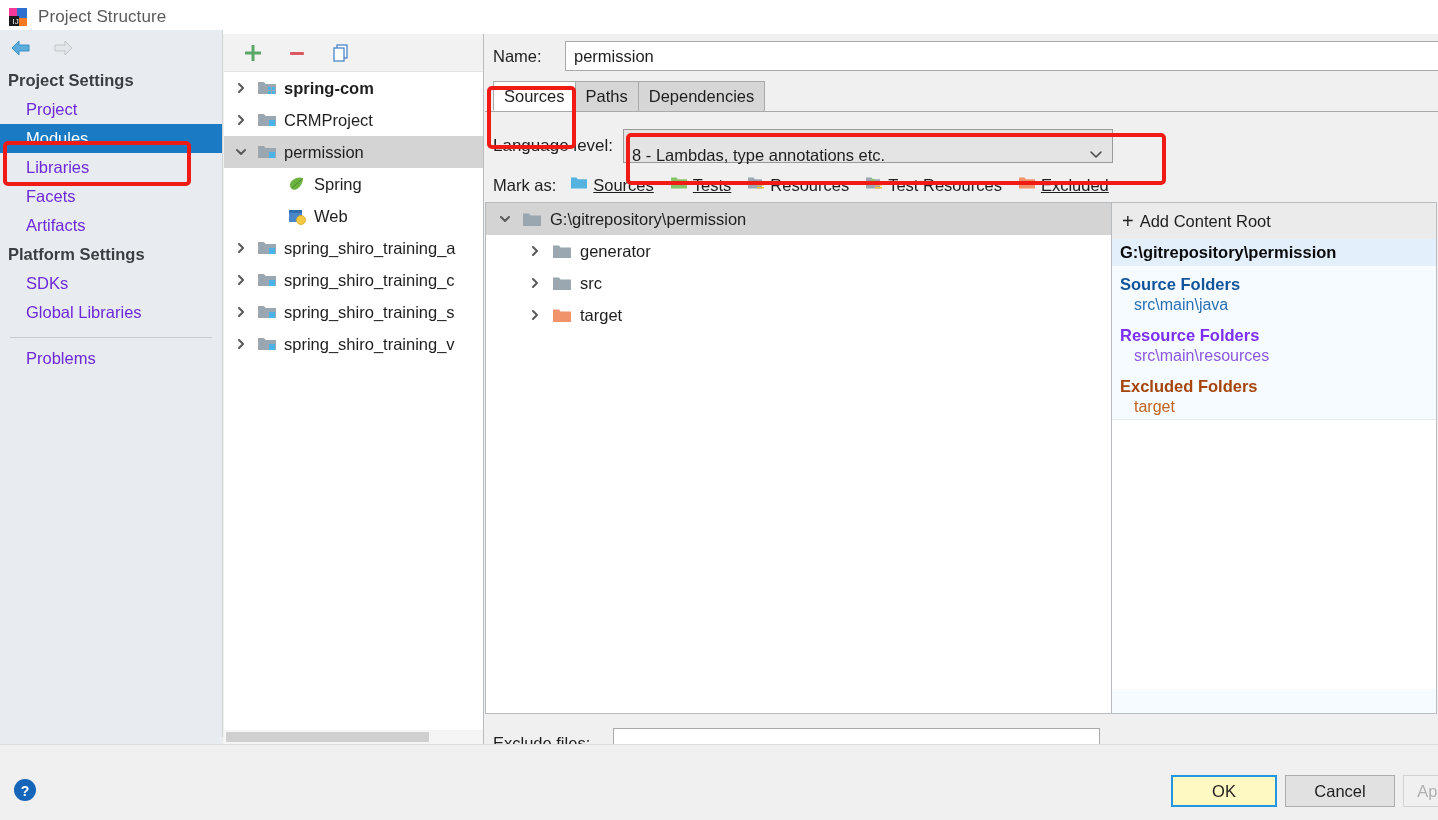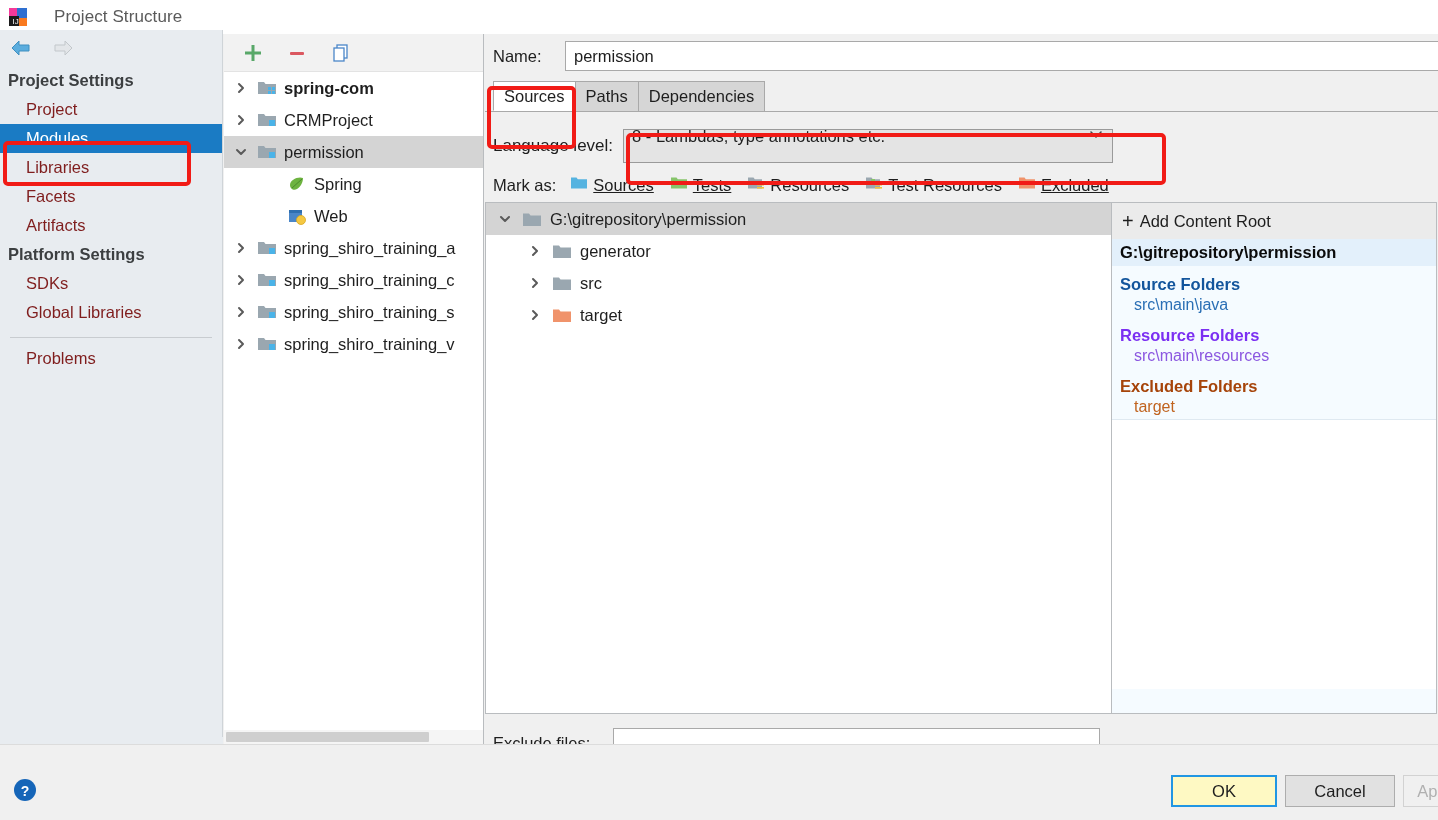--- a/index.html
+++ b/index.html
@@ -7,41 +7,41 @@
     width: 1438px; height: 820px;
     font-family: "Liberation Sans", sans-serif;
     background: #f0f0f0;
     overflow: hidden;
   }
   #root { position: relative; width: 1438px; height: 820px; background: #f0f0f0; }
 
   
   .titlebar {
     position: absolute; left: 0; top: 0; width: 1438px; height: 34px;
-    background: #ffffff; display: flex; align-items: center; padding-left: 8px; gap: 16px;
+    background: #ffffff; display: flex; align-items: center; padding-left: 8px;
   }
   .title-text {
     font-size: 17px; color: #5a5a5a; margin-left: 10px; letter-spacing: .1px;
   }
   .ij-logo { width: 20px; height: 20px; position: relative; }
   .ij-logo svg { display:block; }
 
   
   .sidebar {
     position: absolute; left: 0; top: 30px; width: 223px; height: 710px;
     background: #e8ecf0; border-right: 1px solid #cfd4d8;
   }
   .nav-arrows { height: 36px; display: flex; align-items: center; padding-left: 8px; gap: 16px; }
   .arrow { width: 26px; height: 22px; display: flex; align-items: center; justify-content: center; }
   .sb-group {
     font-size: 16.5px; font-weight: bold; color: #3c3f41;
     padding: 5px 0 5px 8px;
   }
   .sb-item {
-    font-size: 16.5px; color: #7f1d1d; padding: 5px 0 5px 26px; position: relative;
+    font-size: 16.5px; color: #6d28d9; padding: 5px 0 5px 26px; position: relative;
   }
   .sb-item.selected { background: #1a7bc4; color: #ffffff; }
   .sb-sep { margin: 10px 10px 6px 10px; border-top: 1px solid #c8ccd0; }
 
   
   .red-box { position: absolute; border: 4px solid #f11b16; border-radius: 5px; pointer-events: none; z-index: 40; }
   #rb-modules { left: 3px; top: 141px; width: 188px; height: 45px; }
   #rb-sources-tab { left: 487px; top: 86px; width: 89px; height: 63px; }
   #rb-langlevel { left: 626px; top: 133px; width: 540px; height: 52px; }
 
@@ -92,21 +92,21 @@
     font-size: 16.5px; color: #1e1e1e; background: #d6d6d6;
     border: 1px solid #a9a9a9; border-bottom: none; margin-right: -1px;
   }
   .tab.active { background: #ffffff; border-bottom: 1px solid #ffffff; position: relative; z-index: 5; }
   .tabs-underline { height: 12px; background: #f0f0f0; }
 
   .lang-row { height: 44px; display: flex; align-items: center; padding-left: 8px; }
   .lang-label { font-size: 17px; color: #1e1e1e; margin-right: 10px; }
   .combo {
     width: 490px; height: 30px; background: #e4e4e4; border: 1px solid #9a9a9a;
-    display: flex; align-items: flex-end; justify-content: space-between;
+    display: flex; align-items: flex-start; justify-content: space-between;
     padding: 16px 8px; font-size: 16.5px; color: #1e1e1e;
   }
 
   .markas-row { height: 34px; display: flex; align-items: center; padding-left: 8px; gap: 0px; }
   .markas-label { font-size: 16.5px; color: #1e1e1e; margin-right: 14px; }
   .mark-btn { display: flex; align-items: center; gap: 5px; margin-right: 16px; font-size: 16.5px; color: #1e1e1e; }
   .mark-btn .ul { text-decoration: underline; }
 
   
   .split { position: relative; height: 512px; display: flex; }

